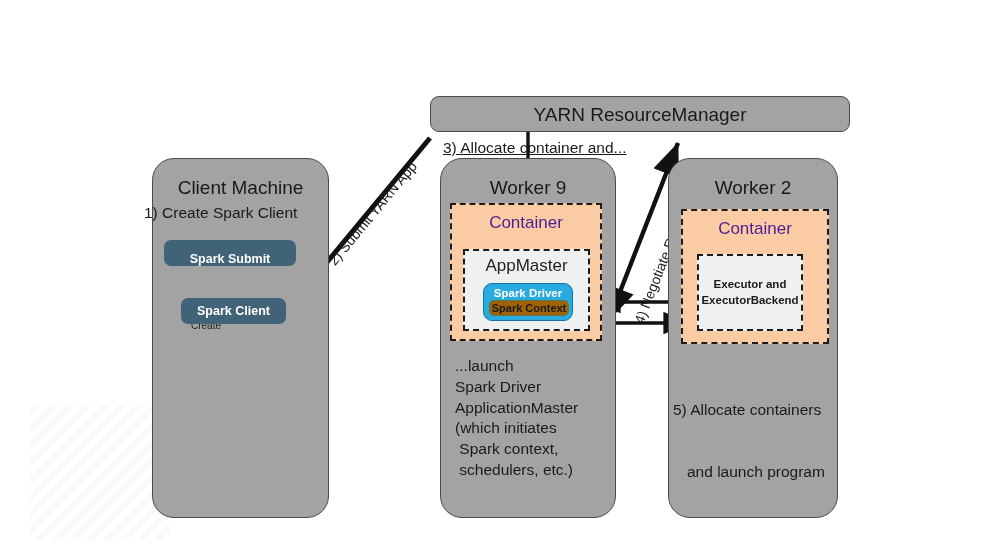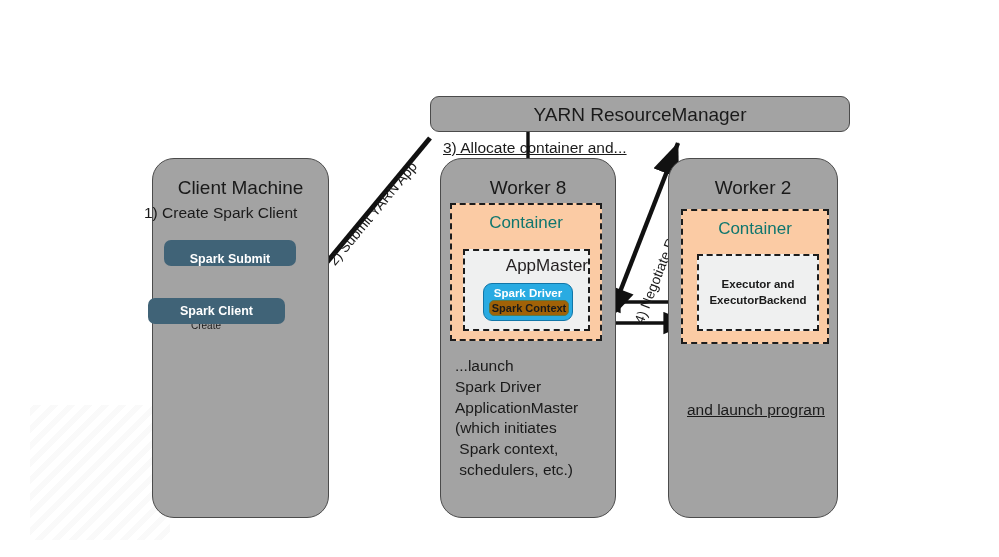--- a/index.html
+++ b/index.html
@@ -37,29 +37,29 @@
     display:flex;align-items:center;justify-content:center;
     font-size:12.5px;font-weight:bold;box-sizing:border-box;
   }
 
   
   .container-box{
     background:#fbcba4;border:2px dashed #1c1c1c;box-sizing:border-box;
   }
   .container-label{
     position:absolute;left:0;right:0;top:8px;text-align:center;
-    font-size:17px;color:#0f766e;
+    font-size:17px;color:#4c1d95;
   }
 
   
   .appmaster-box{
     background:#eff0f0;border:2px dashed #1c1c1c;box-sizing:border-box;
   }
   .appmaster-label{
-    position:absolute;left:0;right:0;top:5px;text-align:right;
+    position:absolute;left:0;right:0;top:5px;text-align:center;
     font-size:17px;color:#231f20;
   }
 
   
   .driver-box{
     background:#29abe2;border:1.2px solid #1176a8;border-radius:9px;
     box-sizing:border-box;
   }
   .driver-label{
     position:absolute;left:0;right:0;top:3px;text-align:center;
@@ -155,26 +155,26 @@
   </div>
 
   <div class="abs note" style="left:144px;top:203px;">1) Create Spark Client</div>
 
   <div class="abs darkbox" style="left:164px;top:240px;width:132px;height:26px;align-items:flex-end;">
     <span>Spark Submit</span>
   </div>
 
   <div class="abs note-sm" style="left:191px;top:273px;">Create</div>
 
-  <div class="abs darkbox" style="left:148px;top:298px;width:137px;height:26px;">
+  <div class="abs darkbox" style="left:181px;top:298px;width:105px;height:26px;">
     <span>Spark Client</span>
   </div>
 
   <div class="abs panel" style="left:440px;top:158px;width:176px;height:360px;">
-    <div class="panel-title">Worker 8</div>
+    <div class="panel-title">Worker 9</div>
   </div>
 
   <div class="abs container-box" style="left:450px;top:203px;width:152px;height:138px;">
     <div class="container-label">Container</div>
   </div>
 
   <div class="abs appmaster-box" style="left:463px;top:249px;width:127px;height:82px;">
     <div class="appmaster-label">AppMaster</div>
   </div>
 
@@ -194,22 +194,23 @@
  schedulers, etc.)</div>
 
   <div class="abs panel" style="left:668px;top:158px;width:170px;height:360px;">
     <div class="panel-title">Worker 2</div>
   </div>
 
   <div class="abs container-box" style="left:681px;top:209px;width:148px;height:135px;">
     <div class="container-label">Container</div>
   </div>
 
-  <div class="abs executor-box" style="left:697px;top:254px;width:122px;height:77px;flex-direction:column;">
+  <div class="abs executor-box" style="left:697px;top:254px;width:106px;height:77px;flex-direction:column;">
     <span>Executor and</span>
     <span>ExecutorBackend</span>
   </div>
 
   <div class="abs note" style="left:673px;top:358px;">
-    <div style="padding-left:14px;text-decoration:underline;">and launch program</div>
+    <div>5) Allocate containers</div>
+    <div style="padding-left:14px;">and launch program</div>
   </div>
 
 </div>
 
 </body></html>

